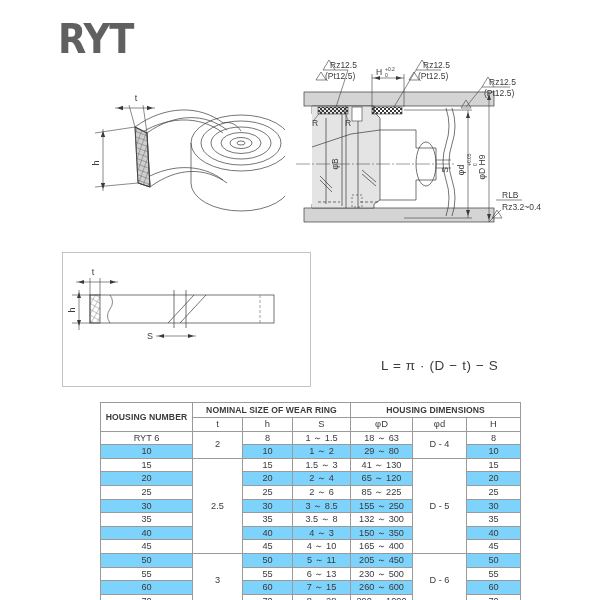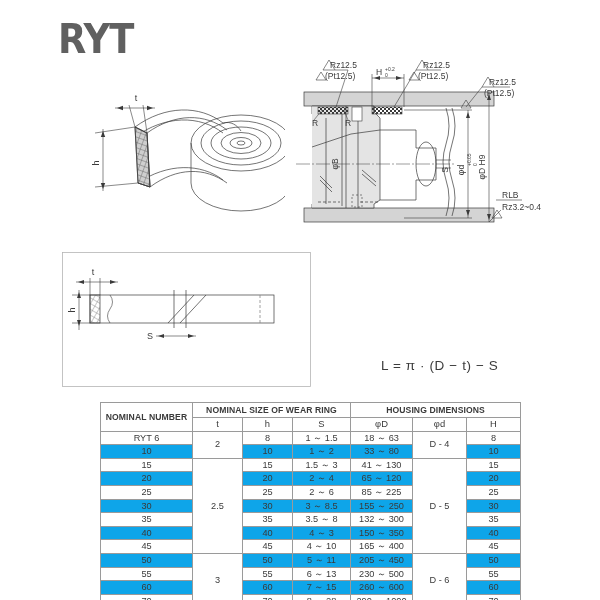--- a/index.html
+++ b/index.html
@@ -75,21 +75,21 @@
     letter-spacing: .1px;
     height: 14px;
     line-height: 14px;
   }
   table.spec thead tr.sub th {
     font-weight: normal;
     font-size: 9.4px;
     height: 12.6px;
     line-height: 12.6px;
   }
-  table.spec tbody tr.alt td { background: #0ea5e9; }
+  table.spec tbody tr.alt td { background: #7dd3fc; }
   table.spec tbody td.merged { background: #ffffff !important; }
   table.spec tbody tr:first-child td { }
 
   .col-nn   { width: 92px; }
   .col-t    { width: 50px; }
   .col-h    { width: 50px; }
   .col-s    { width: 58px; }
   .col-D    { width: 62px; }
   .col-d    { width: 54px; }
   .col-H    { width: 54px; }
@@ -351,21 +351,21 @@
         <col class="col-nn">
           <col class="col-t">
           <col class="col-h">
           <col class="col-s">
         <col class="col-D">
           <col class="col-d">
           <col class="col-H">
       </colgroup>
       <thead>
         <tr id="group-header-row">
-            <th rowspan="2">NOMINAL NUMBER</th>
+            <th rowspan="2">HOUSING NUMBER</th>
             <th colspan="3">NOMINAL SIZE OF WEAR RING</th>
             <th colspan="3">HOUSING DIMENSIONS</th>
           </tr>
         <tr class="sub" id="sub-header-row">
             <th>t</th>
             <th>h</th>
             <th>S</th>
             <th>φD</th>
             <th>φd</th>
             <th>H</th>
@@ -378,21 +378,21 @@
             <td>8</td>
             <td>1 ～ 1.5</td>
             <td>18 ～ 63</td>
             <td rowspan="2" class="merged">D - 4</td>
             <td>8</td>
           </tr>
           <tr class="alt">
             <td>10</td>
             <td>10</td>
             <td>1 ～ 2</td>
-            <td>33 ～ 80</td>
+            <td>29 ～ 80</td>
             <td>10</td>
           </tr>
           <tr>
             <td>15</td>
             <td rowspan="7" class="merged">2.5</td>
             <td>15</td>
             <td>1.5 ～ 3</td>
             <td>41 ～ 130</td>
             <td rowspan="7" class="merged">D - 5</td>
             <td>15</td>

